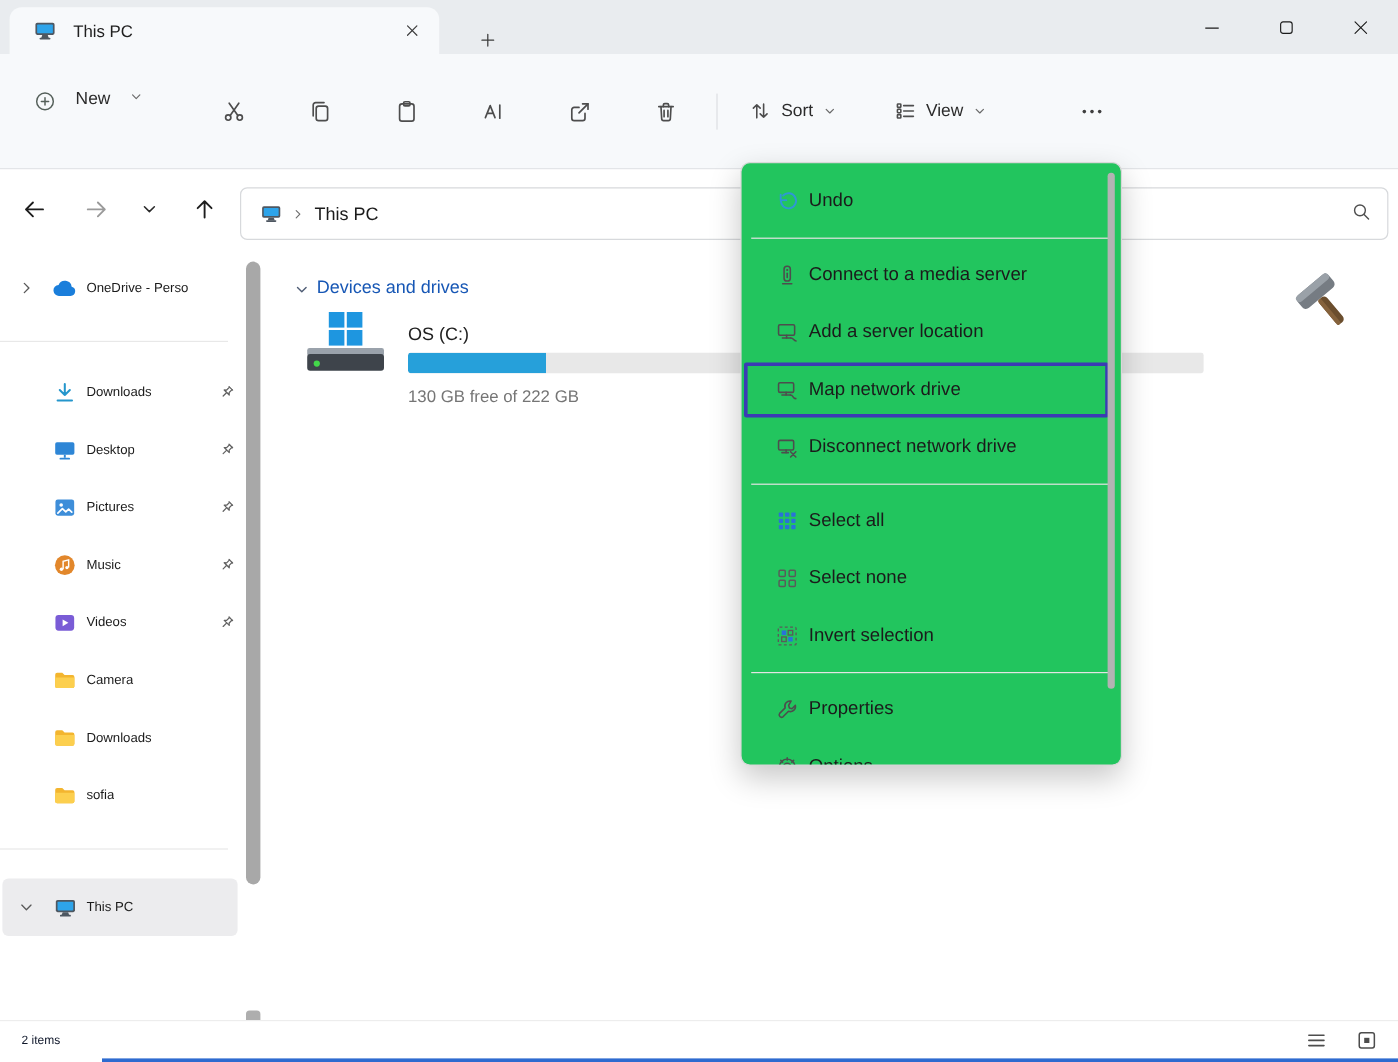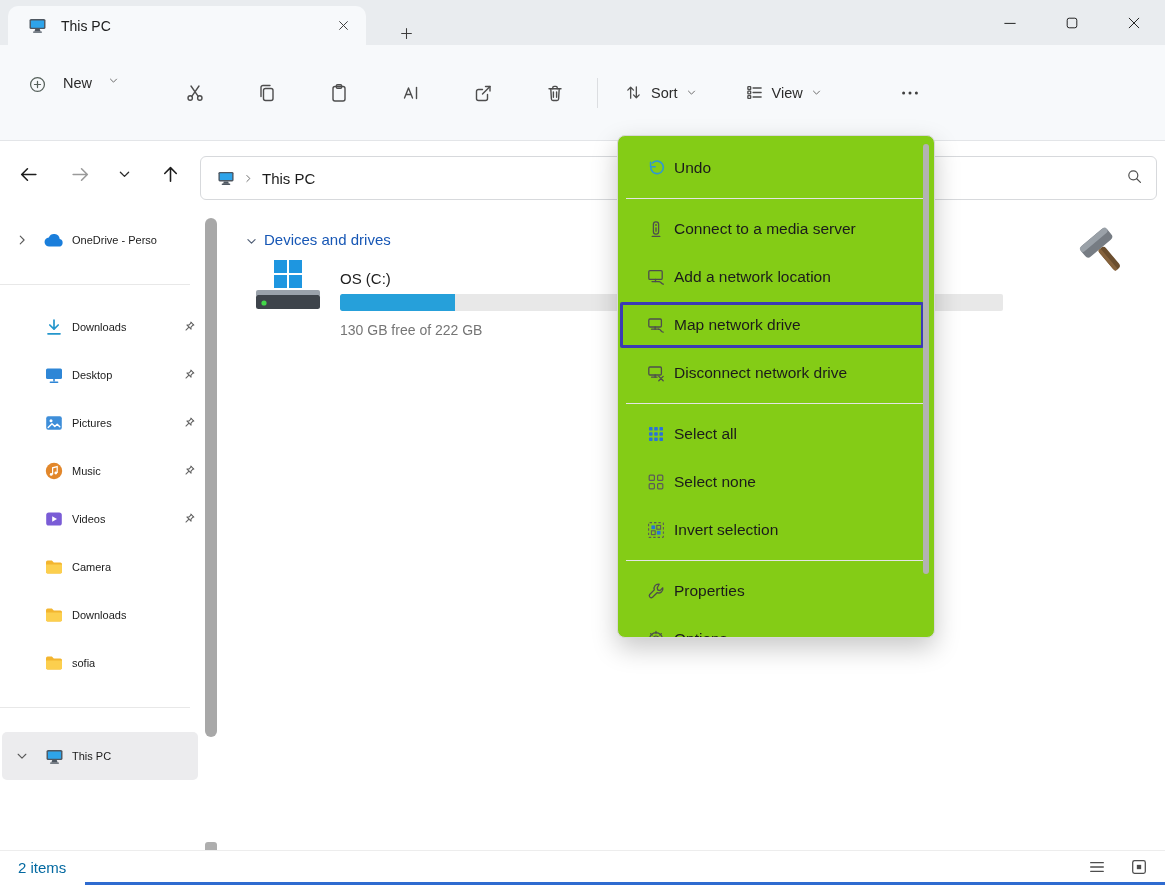--- a/index.html
+++ b/index.html
@@ -58,34 +58,34 @@
   .group-header{position:absolute;left:27px;top:21px;display:flex;align-items:flex-end;gap:6px;}
   .group-title{font-size:15px;color:var(--group-header-text,#1757b5);}
   .drive-icon{position:absolute;left:34px;top:48px;}
   .drive-name{position:absolute;left:122px;top:60px;font-size:15px;color:#202020;}
   .usage-track{position:absolute;left:122px;top:84px;width:280px;height:17px;background:#e8e8e8;border-radius:2px;overflow:hidden;}
   .usage-fill{height:100%;background:var(--accent-usage-bar,#26a0da);border-radius:2px 0 0 2px;}
   .drive-free{position:absolute;left:122px;top:112px;font-size:14px;color:#757575;}
   .usage-track2{position:absolute;left:535px;top:84px;width:250px;height:17px;background:#e8e8e8;border-radius:2px;}
 
   
-  .menu{position:absolute;left:617px;top:135px;width:318px;height:503px;background:#84cc16;
+  .menu{position:absolute;left:617px;top:135px;width:318px;height:503px;background:#22c55e;
         border:1px solid #d8d8d8;border-radius:8px;box-shadow:0 10px 26px rgba(0,0,0,.22);
         overflow:hidden;z-index:40;padding-top:8px;}
   .menu-item{position:relative;display:flex;align-items:center;height:48px;padding-left:28px;gap:8px;font-size:15.5px;color:#1b1b1b;}
   .mi-icon{width:20px;display:flex;justify-content:center;}
   .menu-sep{height:1px;background:#e4e4e4;margin:6px 8px;}
   .mi-highlight{position:absolute;left:2px;right:10px;top:1px;bottom:1px;
                 border:3px solid var(--menu-highlight-border,#3b3bb4);border-radius:2px;pointer-events:none;}
   .menu-scroll{position:absolute;right:5px;top:8px;width:6px;height:430px;background:#b3b3b3;border-radius:3px;}
 
   
   .statusbar{position:absolute;left:0;bottom:2px;width:100%;height:33px;background:#fff;border-top:1px solid #ededed;
              display:flex;align-items:center;padding:0 14px 0 18px;}
-  .status-count{font-size:15px;color:#0369a1;}
+  .status-count{font-size:10px;color:#0f172a;}
   .status-views{margin-left:auto;display:flex;gap:18px;align-items:center;}
   .sv-btn{width:24px;height:24px;display:flex;align-items:center;justify-content:center;border-radius:4px;}
   .bottom-line{position:absolute;left:85px;right:0;bottom:0;height:3px;background:var(--bottom-edge-line,#2f6fd0);}
 
   .hammer{position:absolute;left:1076px;top:224px;z-index:60;}
 </style>
 </head>
 <body>
 
 <div class="titlebar">
@@ -517,21 +517,21 @@
 
   <div class="menu-item">
     <span class="mi-icon">
       <svg width="20" height="20" viewBox="0 0 20 20" fill="none" stroke="#4d4d4d" stroke-width="1.3" stroke-linecap="round" stroke-linejoin="round">
           <rect x="2.8" y="3.6" width="13.4" height="8.8" rx="1.2"></rect>
           <path d="M9.5 12.4 v2.2"></path>
           <path d="M6 14.6 h7"></path>
           <path d="M13 14.6 c2.6 0 2.2 2.6 4.4 2.6"></path>
         </svg>
     </span>
-    <span class="mi-label">Add a network location</span>
+    <span class="mi-label">Add a server location</span>
   </div>
 
   <div class="menu-item">
     <span class="mi-icon">
       <svg width="20" height="20" viewBox="0 0 20 20" fill="none" stroke="#4d4d4d" stroke-width="1.3" stroke-linecap="round" stroke-linejoin="round">
           <rect x="2.8" y="4" width="12.6" height="8" rx="1.2"></rect>
           <path d="M9.1 12 v2.2"></path>
           <path d="M5.6 14.2 h7"></path>
           <path d="M12.6 14.2 c2.8 0 1.8 3 4.6 3"></path>
         </svg>

